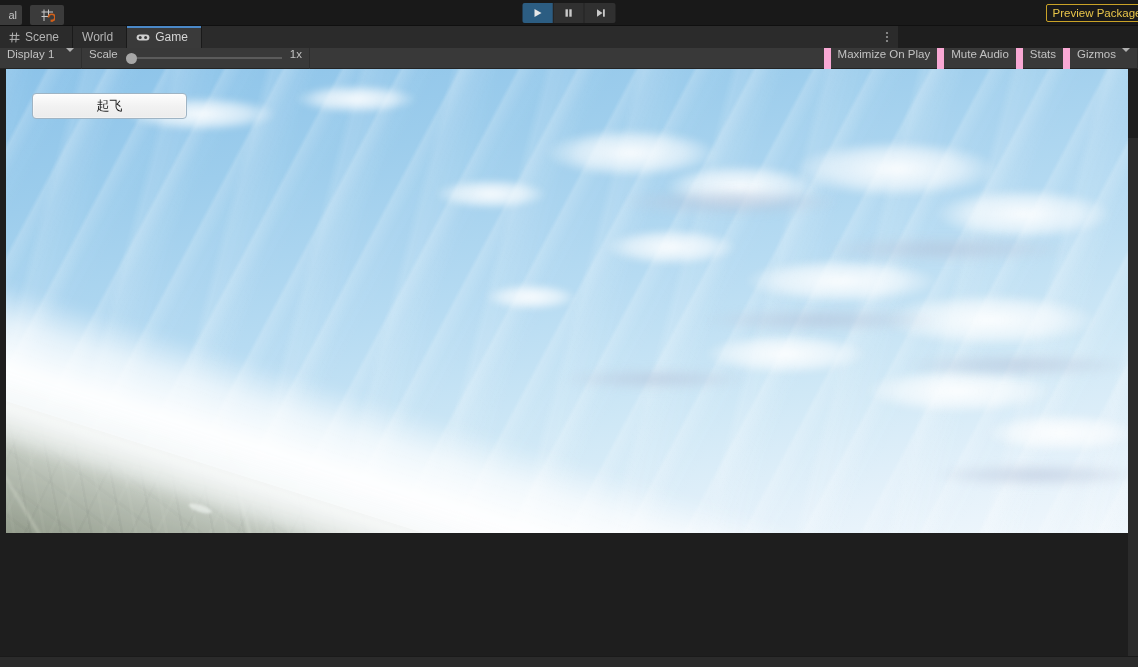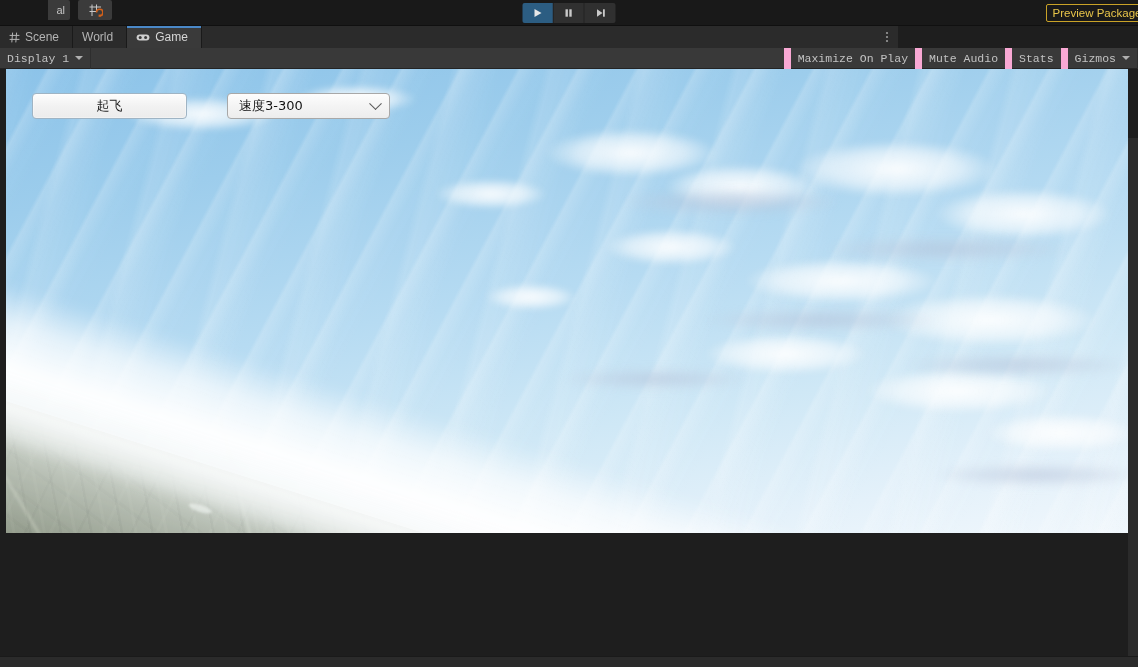--- a/index.html
+++ b/index.html
@@ -17,21 +17,21 @@
   }
 
   
   .top-toolbar {
     position: absolute; top: 0; left: 0;
     width: 1138px; height: 26px;
     background: #191919;
     display: flex; align-items: center;
     border-bottom: 1px solid #101010;
   }
-  .tb-left { display: flex; align-items: flex-start; height: 100%; margin-left: 48px; }
+  .tb-left { display: flex; align-items: flex-end; height: 100%; }
   .pivot-chip {
     height: 20px; min-width: 22px;
     background: #3b3b3b;
     color: #c4c4c4;
     font-size: 11px;
     display: flex; align-items: center; justify-content: flex-end;
     padding: 0 5px 0 2px;
     margin-left: 0px;
     border-radius: 0 2px 2px 0;
   }
@@ -115,26 +115,25 @@
     position: absolute; top: 48px; left: 0;
     width: 1138px; height: 21px;
     background: #393939;
     display: flex; align-items: center;
     font-size: 11.5px;
     color: #c2c2c2;
     border-bottom: 1px solid #242424;
   }
   .gt-item {
     height: 21px;
-    display: flex; align-items: center;
+    display: flex; 
     padding: 0 7px;
     gap: 6px;
     border-right: 1px solid #2e2e2e;
     white-space: nowrap;
-    font-family: Liberation Mono, monospace;
   }
   .gt-display { min-width: 82px; justify-content: space-between; }
   .gt-aspect { width: 180px; justify-content: space-between; }
   .caret-down {
     width: 0; height: 0;
     border-left: 4px solid transparent;
     border-right: 4px solid transparent;
     border-top: 4px solid #b0b0b0;
     display: inline-block;
   }
@@ -432,20 +431,28 @@
       </svg>
     </div>
     <div class="tabbar-endcap"></div>
   </div>
 
   <div class="gametoolbar">
     <div class="gt-item gt-display">
       <span>Display 1</span>
       <span class="caret-down"></span>
     </div>
+    <div class="gt-item gt-scale">
+      <span>Scale</span>
+      <span class="slider-wrap">
+        <span class="slider-track"></span>
+        <span class="slider-knob"></span>
+      </span>
+      <span>1x</span>
+    </div>
     <div class="gt-spacer"></div>
     <div class="gt-right">
       <div class="gt-item">
         <span>Maximize On Play</span>
       </div>
       <div class="gt-item">
         <span>Mute Audio</span>
       </div>
       <div class="gt-item">
         <span>Stats</span>
@@ -503,24 +510,20 @@
           <div class="snowpatch" style="left:520px; top:40px; width:24px; height:7px;"></div>
         </div>
         <div class="terrain-fade"></div>
         <div class="horizon-haze"></div>
       </div>
 
       <div class="ingame-ui">
         <div class="takeoff-btn">
           <span>起飞</span>
         </div>
-        <div class="speed-select">
-          <span>速度3-300</span>
-          <span class="chevron"></span>
-        </div>
       </div>
 
     </div>
 
     <div class="bottom-strip"></div>
   </div>
 
 </div>
 
 </body></html>

